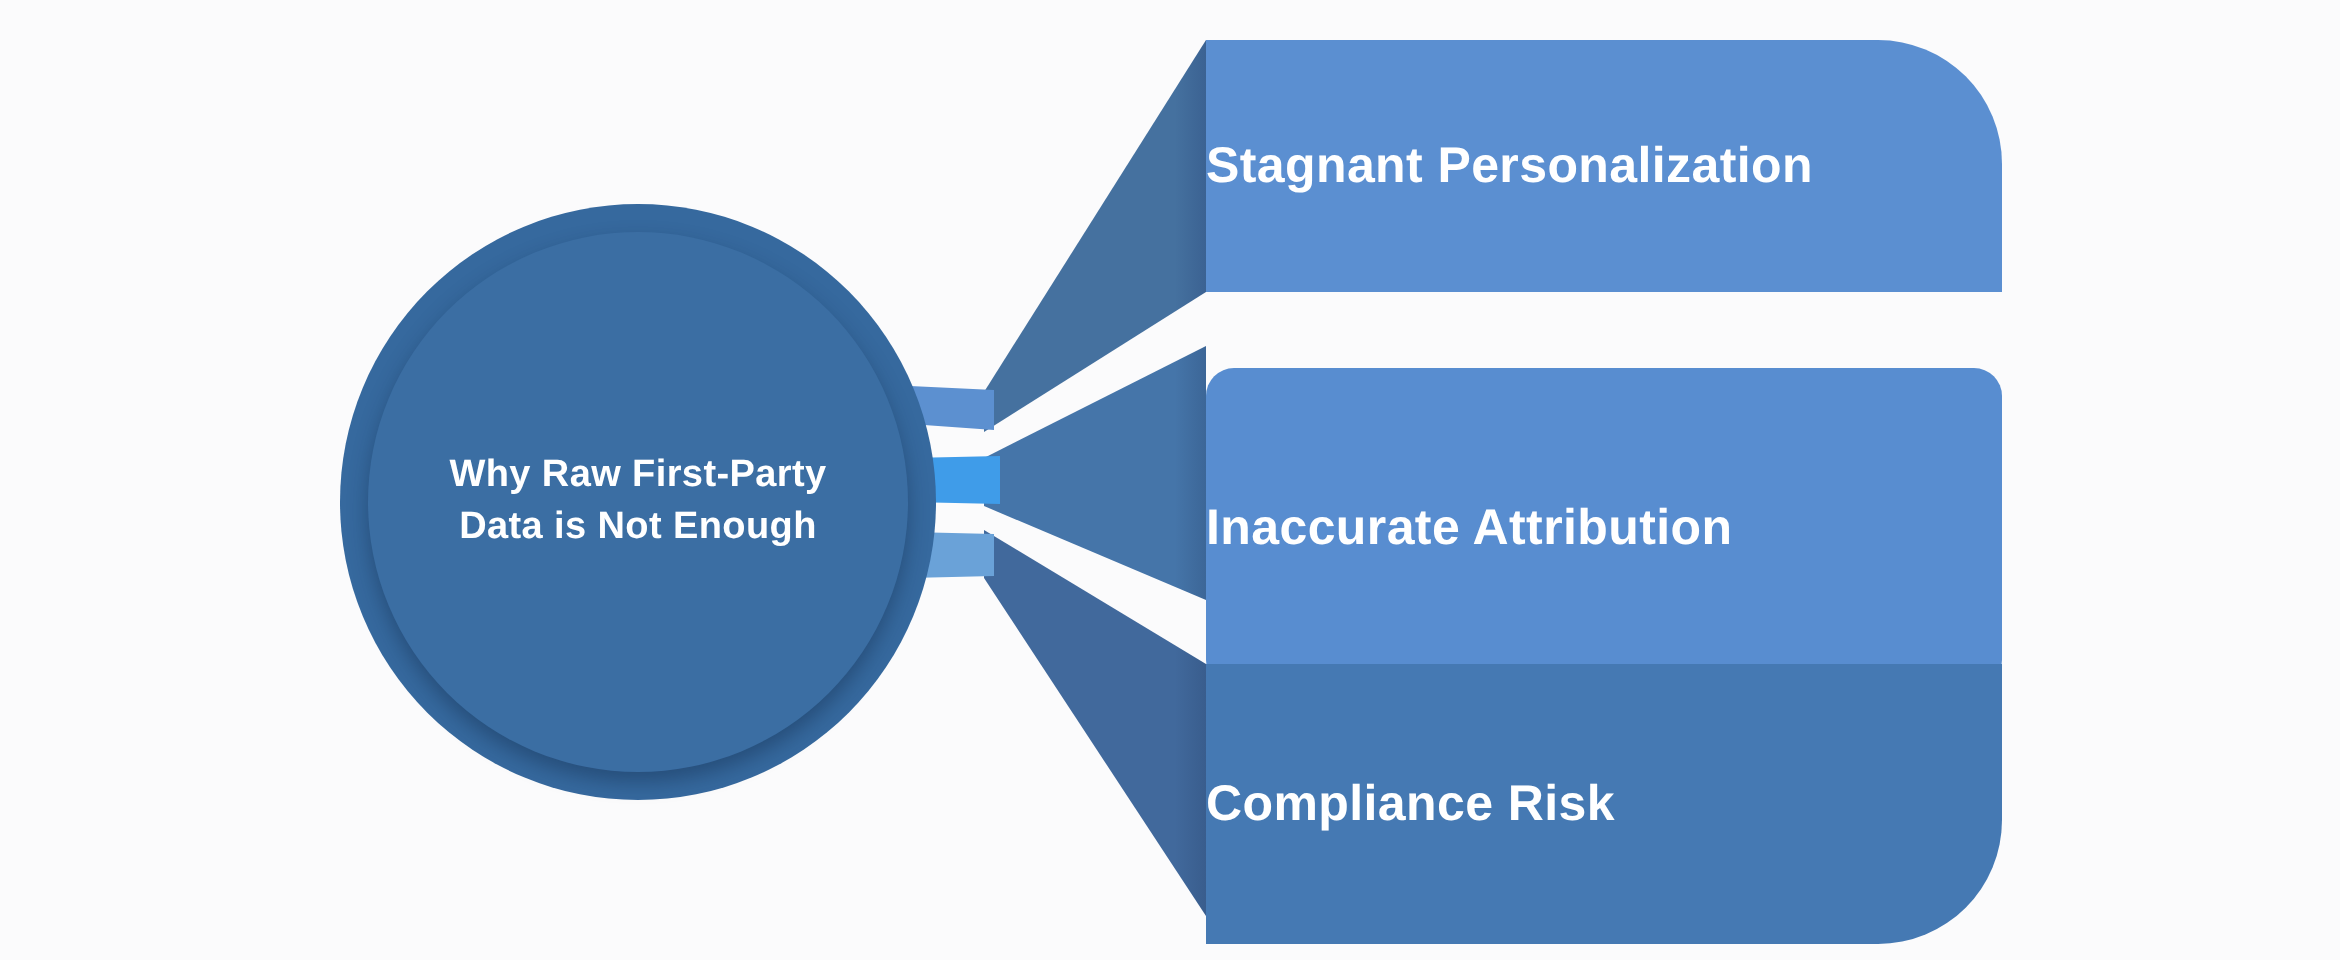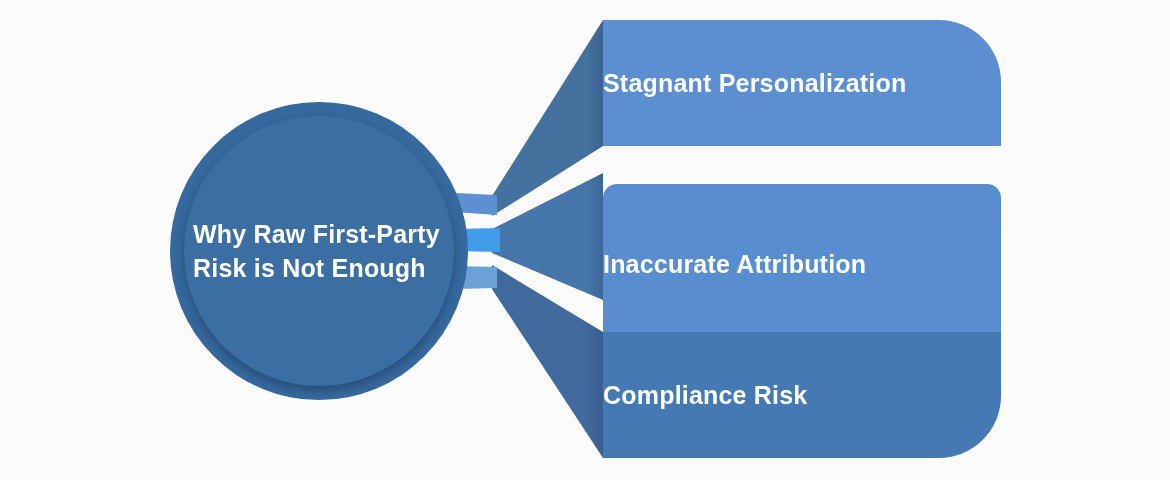--- a/index.html
+++ b/index.html
@@ -32,42 +32,43 @@
     inset: 14px;
     border-radius: 50%;
     background: #3b6ea3;
     box-shadow: 0 5px 10px rgba(12, 34, 64, 0.38);
     display: flex;
     align-items: center;
     justify-content: center;
   }
   .circle-text {
     width: 252px;
+    text-align: center;
     color: #ffffff;
     font-weight: 700;
-    font-size: 25px;
+    font-size: 19px;
     line-height: 1.38;
     letter-spacing: 0.2px;
   }
   .banner {
     position: absolute;
     left: 603px;
     width: 398px;
     display: flex;
     align-items: center;
     color: #ffffff;
     font-weight: 700;
     font-size: 25px;
     line-height: 1.44;
     text-align: center;
     letter-spacing: 0.2px;
   }
   .banner-top    { top: 20px;  height: 126px; border-radius: 0 62px 0 0; }
   .banner-mid    { top: 184px; height: 160px; border-radius: 14px; }
-  .banner-bottom { top: 332px; height: 126px; border-radius: 0 0 62px 0; }
+  .banner-bottom { top: 332px; height: 140px; border-radius: 0 0 62px 0; }
   .banner-label { max-width: 320px; }
 </style>
 </head>
 <body>
 
 <div class="stage">
 
   <svg class="connector-svg" viewBox="0 0 1170 480">
     <defs>
       <linearGradient id="gFan0" x1="0" y1="0" x2="1" y2="0">
@@ -93,21 +94,21 @@
 
     <polygon points="455,193 497,195 497,215 455,212" fill="#5c90d0"></polygon>
     <polygon points="455,229 500,228 500,252 455,251" fill="#3f9ce9"></polygon>
     <polygon points="455,266 497,267 497,288 455,289" fill="#6aa2d8"></polygon>
   </svg>
 
   <div class="circle-outer" style="background-color: rgb(54, 105, 158);">
     <div class="circle-inner" style="background-color: rgb(59, 110, 163);">
       <div class="circle-text">
         <div>Why Raw First-Party</div>
-        <div>Risk is Not Enough</div>
+        <div>Data is Not Enough</div>
       </div>
     </div>
   </div>
 
   <div class="banner banner-top" style="background-color: rgb(91, 143, 209);">
     <div class="banner-label">Stagnant Personalization</div>
   </div>
 
   <div class="banner banner-mid" style="background-color: rgb(88, 141, 208);">
     <div class="banner-label">Inaccurate Attribution</div>

